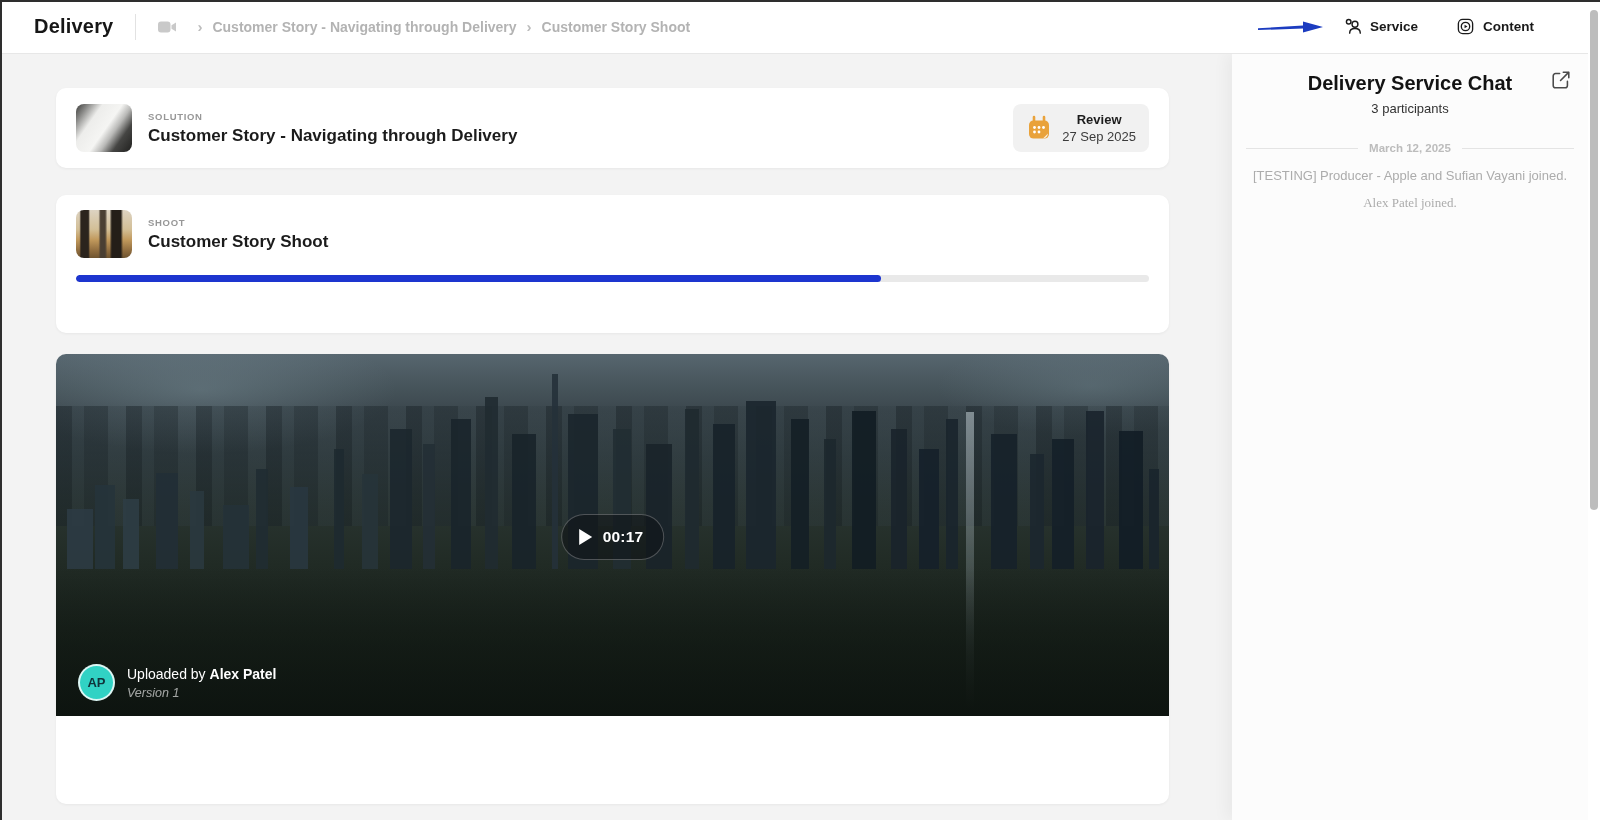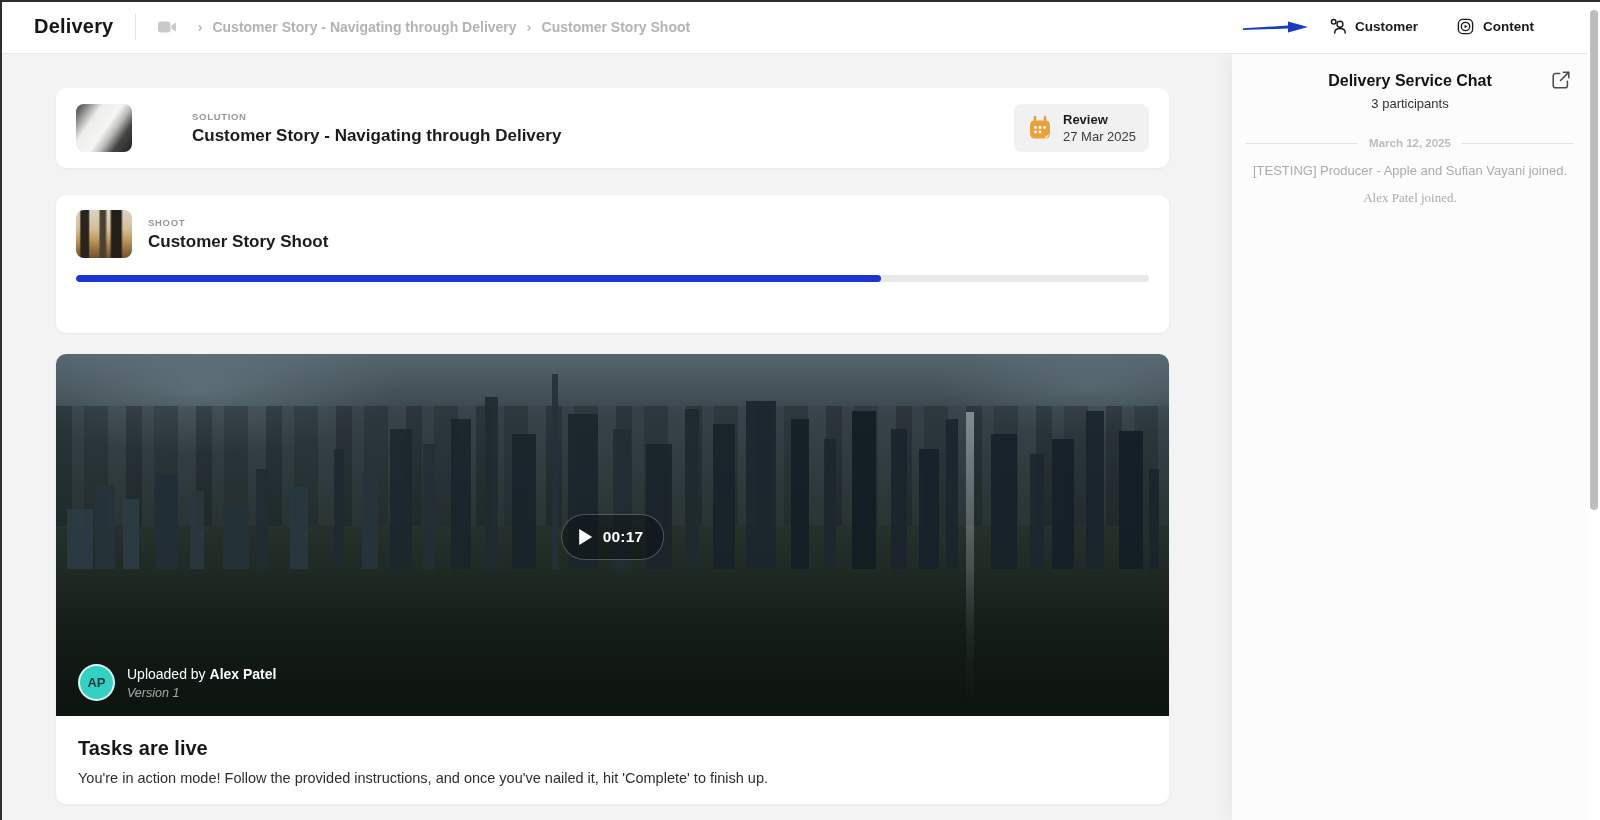--- a/index.html
+++ b/index.html
@@ -50,26 +50,26 @@
       linear-gradient(90deg, rgba(36,30,24,0) 60%, #241e18 64%, #241e18 80%, rgba(36,30,24,0) 84%),
       linear-gradient(90deg, rgba(70,60,50,0) 40%, #4a3f33 44%, #4a3f33 52%, rgba(70,60,50,0) 56%),
       linear-gradient(180deg, #ddd3c2 0%, #d3bf97 40%, #c1995c 62%, #8f6c3e 85%, #6f5430 100%);
   }
   .tag { font-size:9.5px; font-weight:700; letter-spacing:.7px; color:#979797; }
   .card-title { font-size:17px; font-weight:800; color:#1b1b1b; margin-top:4px; }
   .badge {
     margin-left:auto; background:#f1f1f1; border-radius:8px;
     display:flex; align-items:center; gap:10px; padding:8px 13px; min-height:44px;
   }
-  .badge-text { text-align:left; }
+  .badge-text { text-align:center; }
   .badge-title { font-size:13px; font-weight:700; color:#1d1d1d; }
   .badge-date { font-size:13px; font-weight:500; color:#3c3c3c; margin-top:2px; }
 
   .card-solution { top:88px; height:80px; }
-  .card-solution .card-row { height:100%;gap:44px; }
+  .card-solution .card-row { height:100%; }
 
   .card-shoot { top:195px; height:138px; }
   .card-shoot .card-row { padding-top:15px; }
   .progress-track { margin:17px 20px 0; height:7px; background:#e9e9e9; border-radius:4px; overflow:hidden; }
   .progress-fill { height:100%; width:0; background:var(--progress-blue,#1d35cf); border-radius:4px; }
   .progress-label { margin:15px 20px 0; font-size:12.5px; font-weight:700; color:#1c1c1c; }
 
   
   .card-media { top:354px; height:450px; overflow:hidden; }
   .video {
@@ -119,21 +119,21 @@
   .tasks { padding:21px 22px 0; }
   .tasks h2 { font-size:20px; font-weight:800; color:#171717; }
   .tasks p { font-size:14.5px; color:#2e2e2e; margin-top:10px; }
 
   
   .sidebar {
     position:absolute; left:1232px; top:54px; width:356px; height:766px;
     background:#fcfcfc; box-shadow:-6px 0 14px rgba(0,0,0,.045); z-index:5;
     padding-top:18px;
   }
-  .chat-title { text-align:center; font-size:16px; font-weight:800; color:#131313; }
+  .chat-title { text-align:center; font-size:20px; font-weight:800; color:#131313; }
   .chat-participants { text-align:center; font-size:13px; color:#323232; margin-top:6px; }
   .ext-link { position:absolute; top:15px; right:16px; cursor:pointer; display:flex; }
   .date-divider { display:flex; align-items:center; margin-top:26px; padding:0 14px; gap:11px; }
   .date-divider .line { flex:1; height:1px; background:#e4e4e4; }
   .date-divider .date { font-size:11.5px; font-weight:600; color:#bcbcbc; white-space:nowrap; }
   .chat-msg { text-align:center; font-size:13px; color:#acacac; margin-top:14px; padding:0 10px; }
   .chat-msg + .chat-msg { margin-top:12px;font-family:Liberation Serif, serif; }
 
   
   .scroll-track { position:absolute; right:0; top:2px; width:12px; height:818px; background:#ffffff; z-index:60; }
@@ -169,21 +169,21 @@
   </span>
 
   <span class="nav-item">
     <span style="display:flex;">
       <svg width="19" height="19" viewBox="0 0 20 20" fill="none" stroke="#1b1b1b" stroke-width="1.5" stroke-linecap="round">
         <circle cx="6" cy="5" r="2.4"></circle>
         <circle cx="12.6" cy="7.6" r="3.1"></circle>
         <path d="M7 17 c0-3.1 2.5-4.9 5.6-4.9 s5.6 1.8 5.6 4.9"></path>
       </svg>
     </span>
-    <span class="nav-label">Customer</span>
+    <span class="nav-label">Service</span>
   </span>
 
   <span class="nav-item">
     <span style="display:flex;">
       <svg width="19" height="19" viewBox="0 0 24 24" fill="none" stroke="#1b1b1b" stroke-width="1.7">
         <rect x="3" y="3" width="18" height="18" rx="5.5"></rect>
         <circle cx="12" cy="12" r="5.3"></circle>
         <path d="M10.8 9.9 L14.5 12 L10.8 14.1 Z" fill="#1b1b1b" stroke="none"></path>
       </svg>
     </span>
@@ -208,21 +208,21 @@
               <circle cx="13" cy="12.5" r="1.4"></circle>
               <circle cx="17.5" cy="12.5" r="1.4"></circle>
             <circle cx="8.5" cy="17" r="1.4"></circle>
               <circle cx="13" cy="17" r="1.4"></circle>
           </g>
           <path d="M17 23.5 c3-.5 4.5-2 5-5 l-5 5 z" fill="#ffffff" opacity=".85"></path>
         </svg>
       </span>
       <span class="badge-text">
         <div class="badge-title">Review</div>
-        <div class="badge-date">27 Mar 2025</div>
+        <div class="badge-date">27 Sep 2025</div>
       </span>
     </div>
   </div>
 </div>
 
 <div class="card card-shoot">
   <div class="card-row">
     <div class="thumb thumb-shoot"></div>
     <div>
       <div class="tag">SHOOT</div>
@@ -283,24 +283,20 @@
 
     <div class="uploader">
       <div class="avatar">AP</div>
       <div>
         <div class="uploader-line1"><span>Uploaded by </span><b>Alex Patel</b></div>
         <div class="uploader-line2">Version 1</div>
       </div>
     </div>
   </div>
 
-  <div class="tasks">
-    <h2>Tasks are live</h2>
-    <p>You're in action mode! Follow the provided instructions, and once you've nailed it, hit 'Complete' to finish up.</p>
-  </div>
 </div>
 
 <div class="sidebar">
   <span class="ext-link">
     <svg width="22" height="22" viewBox="0 0 24 24" fill="none" stroke="#4a4a4a" stroke-width="1.7" stroke-linecap="round" stroke-linejoin="round">
       <path d="M19 13.5 V18 a2.5 2.5 0 0 1 -2.5 2.5 H6 a2.5 2.5 0 0 1 -2.5 -2.5 V7.5 A2.5 2.5 0 0 1 6 5 h4.5"></path>
       <path d="M14.5 3.5 H20.5 V9.5"></path>
       <path d="M11.5 12.5 L20 4"></path>
     </svg>
   </span>

